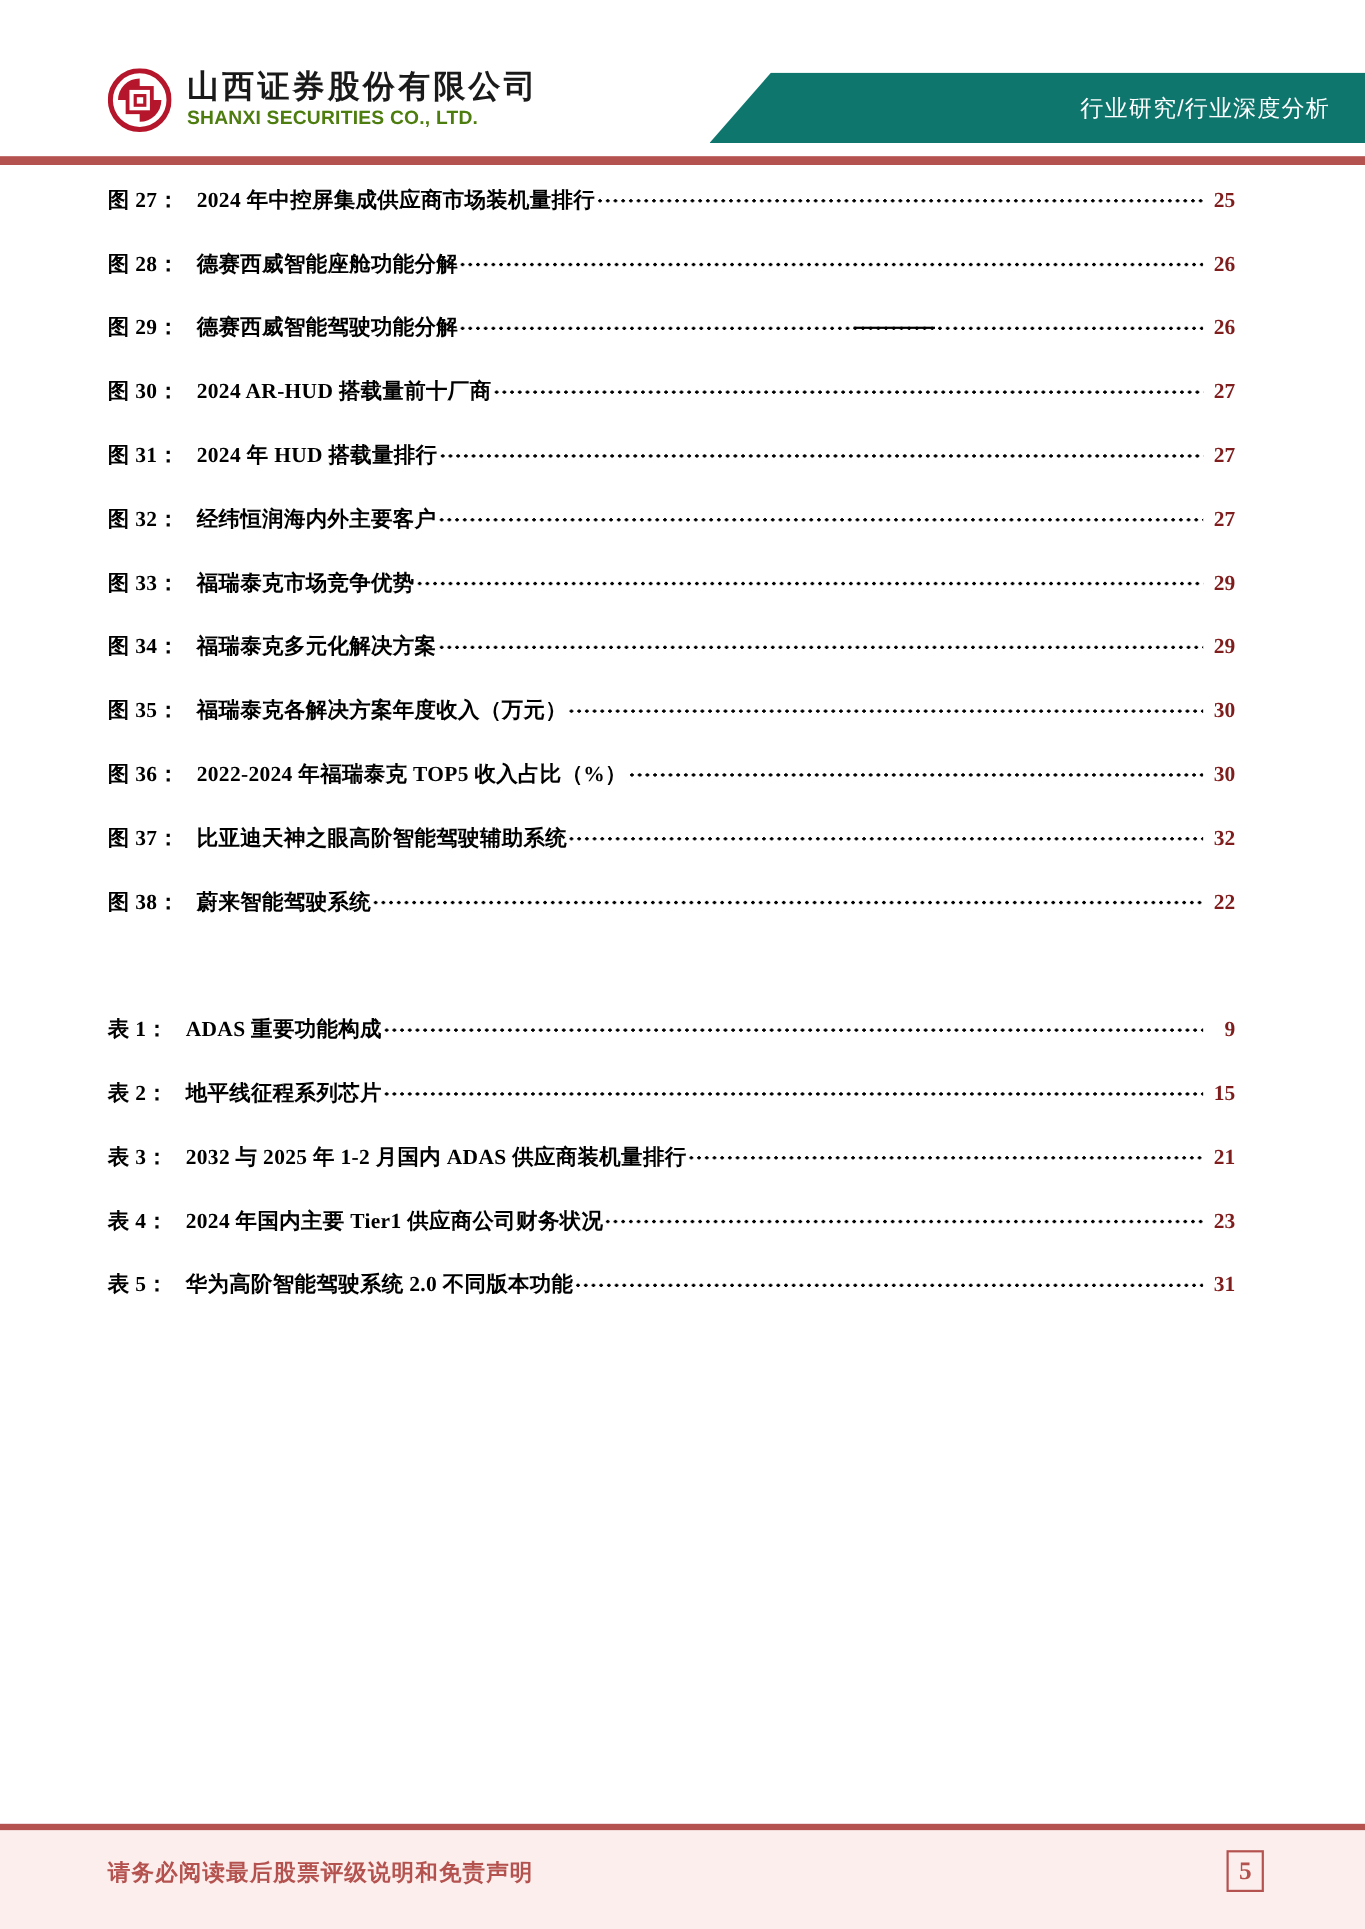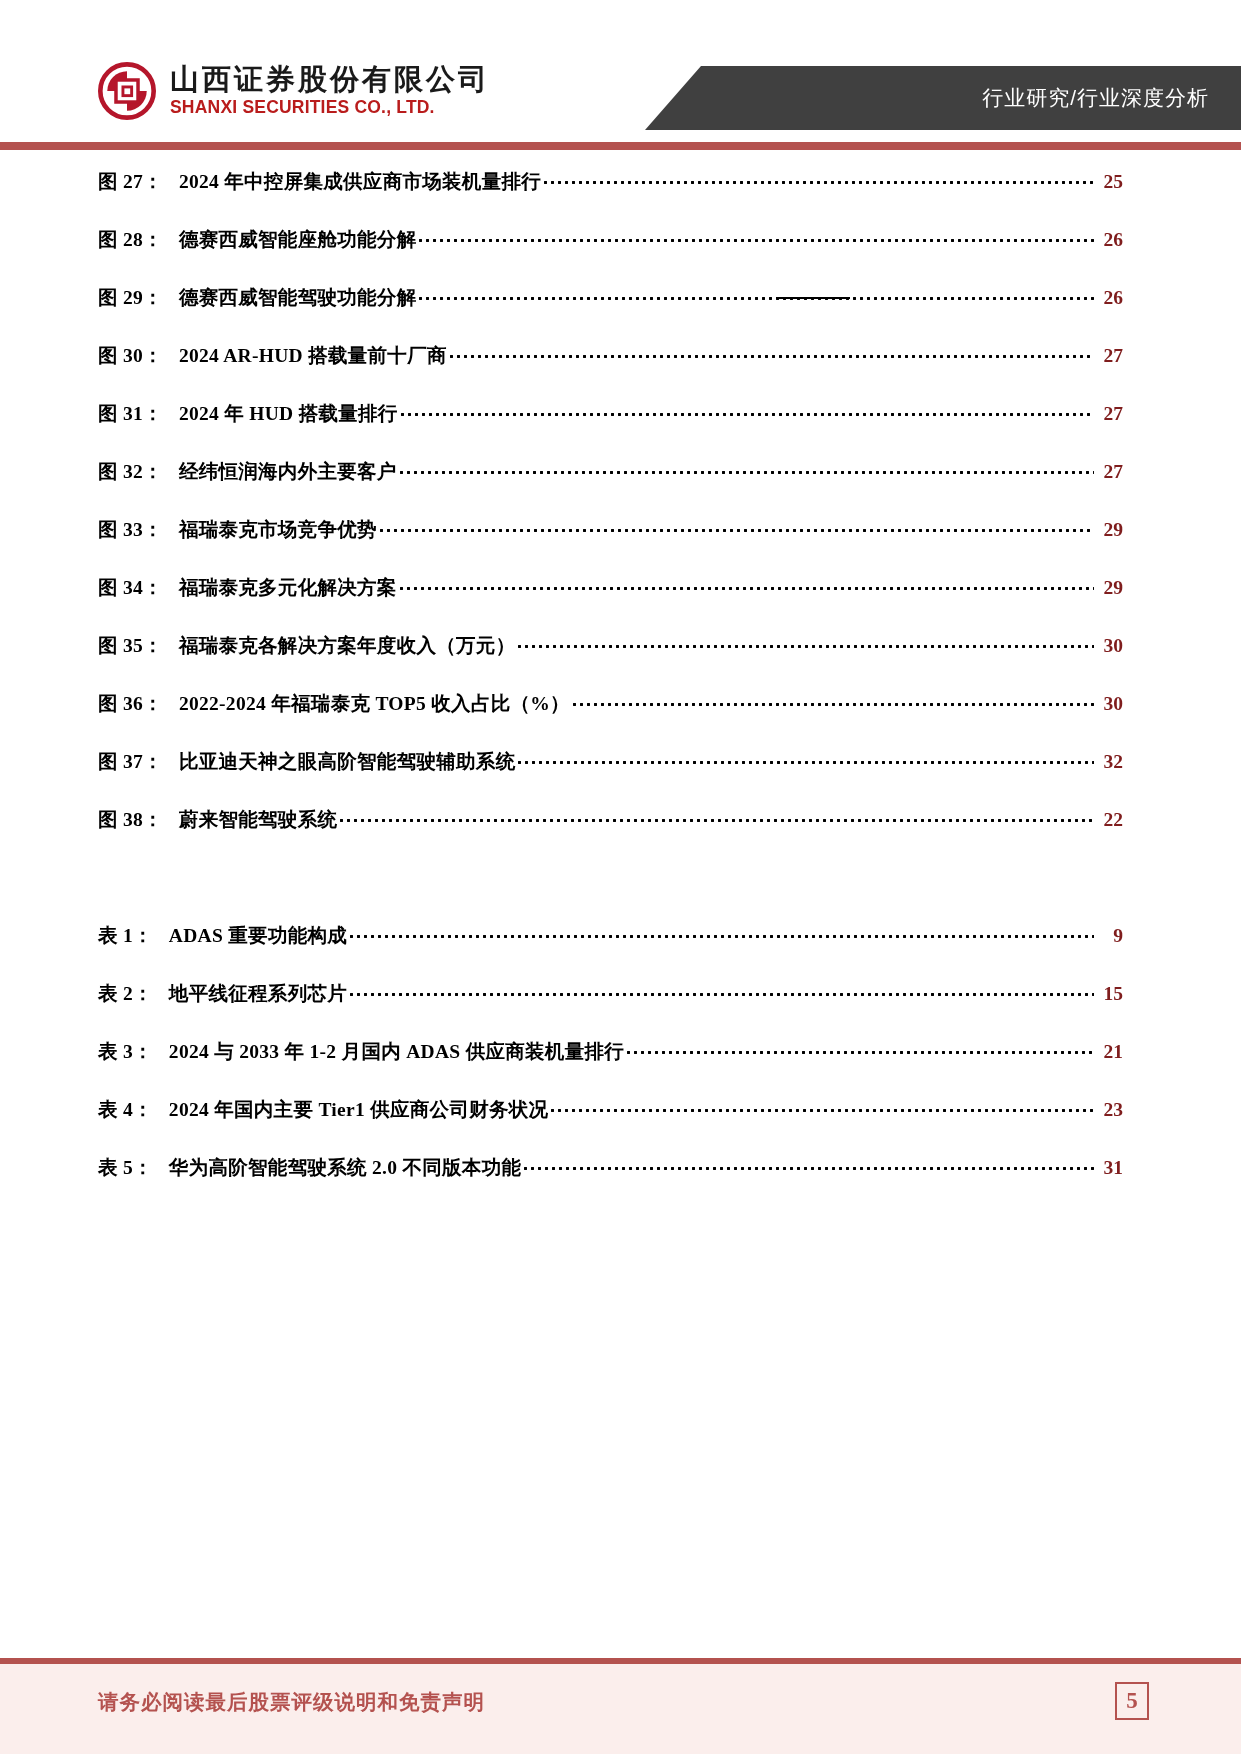--- a/index.html
+++ b/index.html
@@ -21,21 +21,21 @@
     height: 150px;
     width: 100%;
     border-radius: 31px;
   }
   .header-banner {
     position: absolute;
     left: 645px;
     top: 66px;
     width: 596px;
     height: 64px;
-    background: #404040;
+    background: #0f766e;
     clip-path: polygon(56px 0, 596px 0, 596px 64px, 0 64px);
   }
   .header-banner-text {
     position: absolute;
     right: 32px;
     top: 50%;
     transform: translateY(-50%);
     color: #ffffff;
     font-size: 21px;
     font-family: "Liberation Sans", "DejaVu Sans", sans-serif;
@@ -65,21 +65,21 @@
     font-size: 29px;
     font-weight: bold;
     color: #1a1a1a;
     letter-spacing: 3px;
     font-family: "Liberation Sans", "DejaVu Sans", sans-serif;
     margin-bottom: 5px;
   }
   .logo-en {
     font-size: 17.5px;
     font-weight: bold;
-    color: #b91c1c;
+    color: #4d7c0f;
     letter-spacing: 0.2px;
     font-family: "Liberation Sans", "DejaVu Sans", sans-serif;
   }
   .header-rule {
     position: absolute;
     left: 0;
     top: 142px;
     width: 1241px;
     height: 8px;
     background: #b4524f;
@@ -322,21 +322,21 @@
         <span class="toc-page">9</span>
       </div>
       <div class="toc-row">
         <span class="toc-label">表 2：</span>
         <span class="toc-title">地平线征程系列芯片</span>
         <span class="toc-leader"></span>
         <span class="toc-page">15</span>
       </div>
       <div class="toc-row">
         <span class="toc-label">表 3：</span>
-        <span class="toc-title">2024 与 2033 年 1-2 月国内 ADAS 供应商装机量排行</span>
+        <span class="toc-title">2032 与 2025 年 1-2 月国内 ADAS 供应商装机量排行</span>
         <span class="toc-leader"></span>
         <span class="toc-page">21</span>
       </div>
       <div class="toc-row">
         <span class="toc-label">表 4：</span>
         <span class="toc-title">2024 年国内主要 Tier1 供应商公司财务状况</span>
         <span class="toc-leader"></span>
         <span class="toc-page">23</span>
       </div>
       <div class="toc-row">

